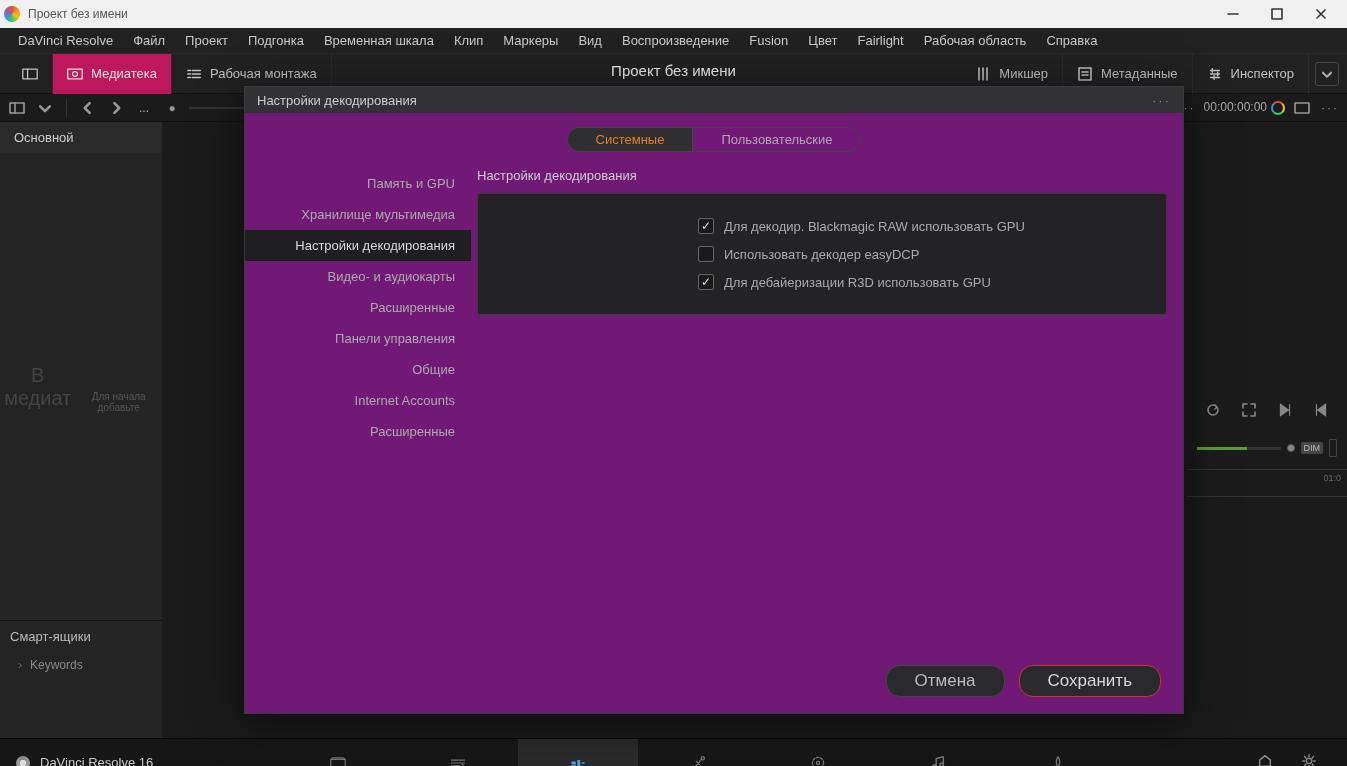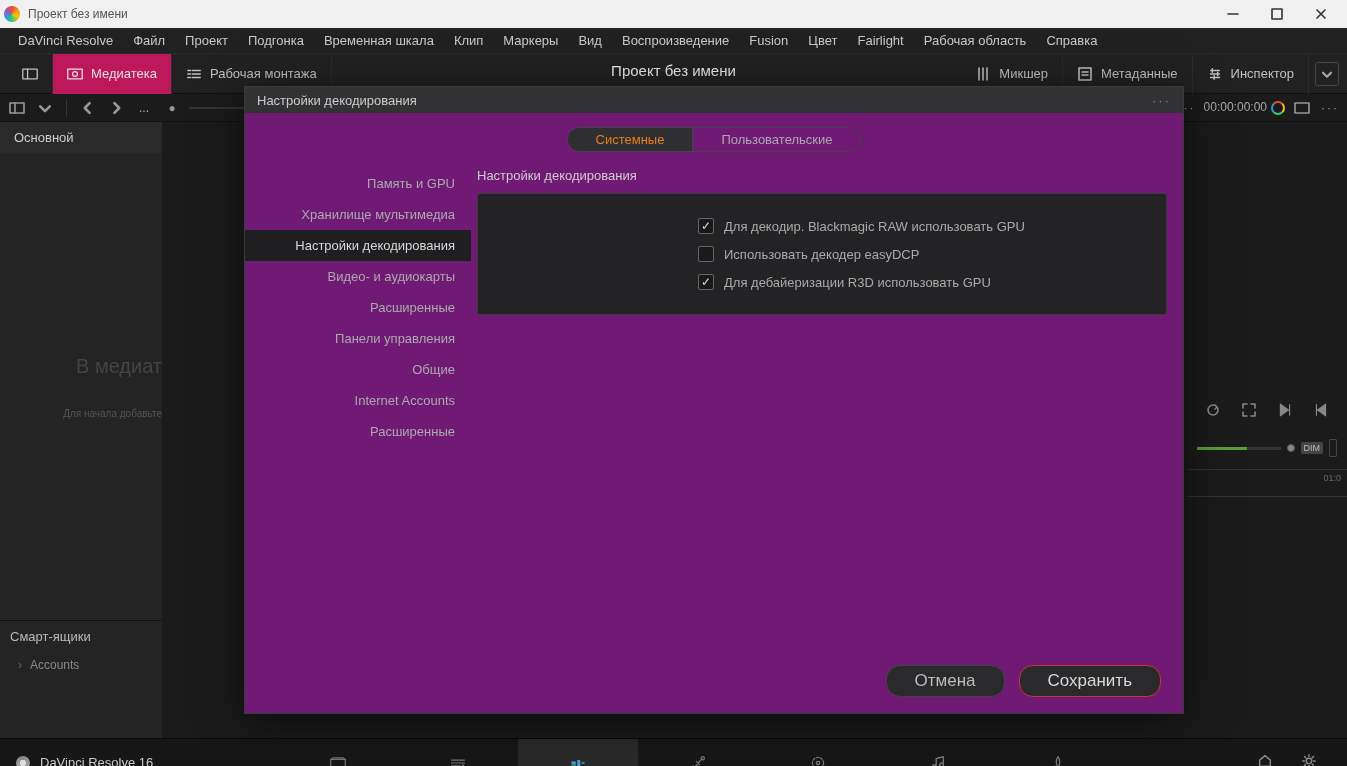--- a/index.html
+++ b/index.html
@@ -31,21 +31,21 @@
 .subbar .sep { width:1px; height:18px; background:#333; margin:0 4px; }
 .subbar .iconbox { width: 22px; height: 20px; display: flex; align-items: center; justify-content: center; color: #999; cursor:pointer;}
 .subbar .spacer { flex: 1; }
 .subbar .tc { color: #aaa; font-family: monospace; font-size: 12px; }
 .subbar .tc-ring { width:14px; height:14px; border-radius:50%; border:2px solid; border-color:#e74c3c #f1c40f #2ecc71 #3498db; display:inline-block; vertical-align:middle; margin-left:4px;}
 
 
 .main { position: relative; height: calc(766px - 28px - 26px - 40px - 28px - 28px); display: flex; background: #1b1b1b; }
 .leftpanel { width: 162px; background: #242424; display:flex; flex-direction:column; }
 .leftpanel .tab { padding: 8px 14px; color: #ccc; background:#2a2a2a; font-size:13px; }
-.leftpanel .bigmsg { flex:1; display:flex; flex-direction:column; align-items:flex-end; justify-content:center; color:#444; font-size:20px; text-align:center;}
+.leftpanel .bigmsg { flex:1; display:flex; flex-direction:row; align-items:center; justify-content:center; color:#444; font-size:20px; text-align:center;}
 .leftpanel .smallmsg { color:#555; font-size:10px; margin-top:30px;}
 .leftpanel .smart { border-top:1px solid #111; padding:8px 10px; font-size:13px; color:#bbb;}
 .leftpanel .kw { padding:6px 18px; font-size:12px; color:#888;}
 .leftpanel .kw::before { content:"›"; margin-right:8px; color:#666;}
 
 .centerpanel { flex: 1; background: #1b1b1b; position:relative; }
 .rightpanel { width: 160px; background: #1b1b1b; display:flex; flex-direction:column; padding-top:280px;}
 .rightpanel .transport { display:flex; gap:20px; justify-content:center; margin-bottom:18px; color:#888;}
 .rightpanel .transport span {cursor:pointer;}
 .rightpanel .vol { display:flex; align-items:center; gap:6px; padding:0 10px; margin-bottom:12px;}
@@ -226,21 +226,21 @@
 </div>
 
 <div class="main">
   <div class="leftpanel">
     <div class="tab">Основной</div>
     <div class="bigmsg">
       <div>В медиат</div>
       <div class="smallmsg">Для начала добавьте</div>
     </div>
     <div class="smart">Смарт-ящики</div>
-    <div class="kw">Accounts</div>
+    <div class="kw">Keywords</div>
     <div style="height:60px"></div>
   </div>
 
   <div class="centerpanel"></div>
 
   <div class="rightpanel">
     <div class="transport">
       <span><svg viewBox="0 0 16 16">
             <path class="ic" d="M3 8a5 5 0 0110 0 5 5 0 01-10 0zM10 3l2 2-2 2"></path>
           </svg></span>

